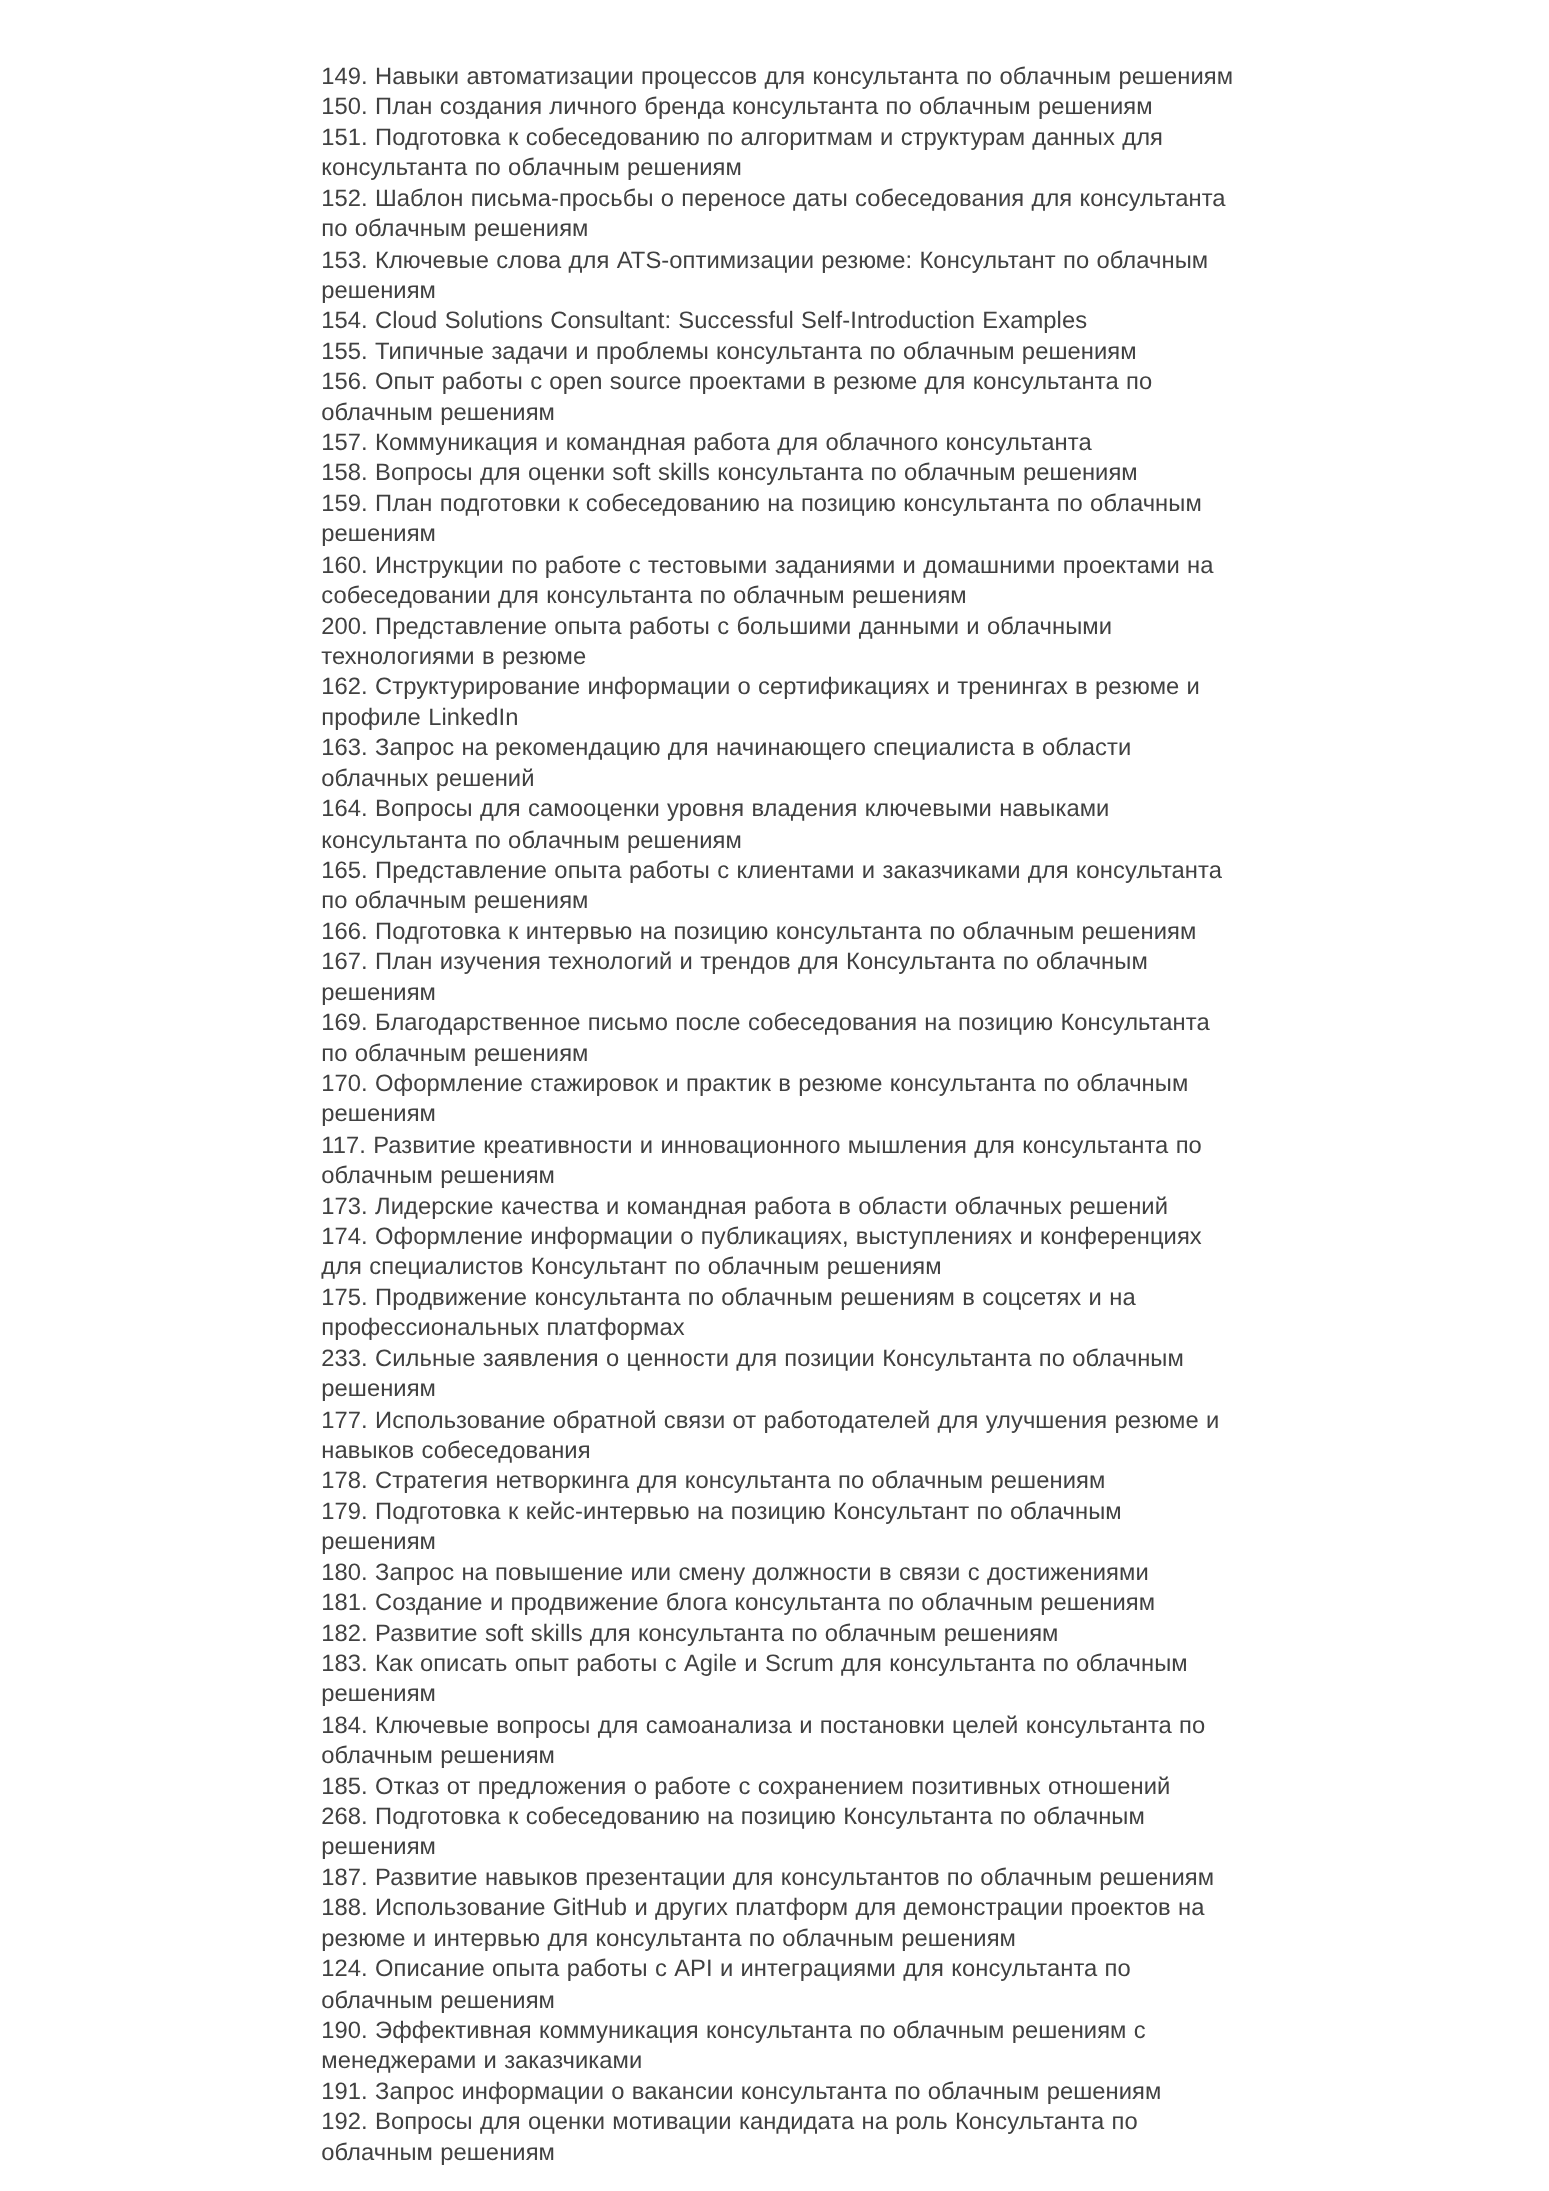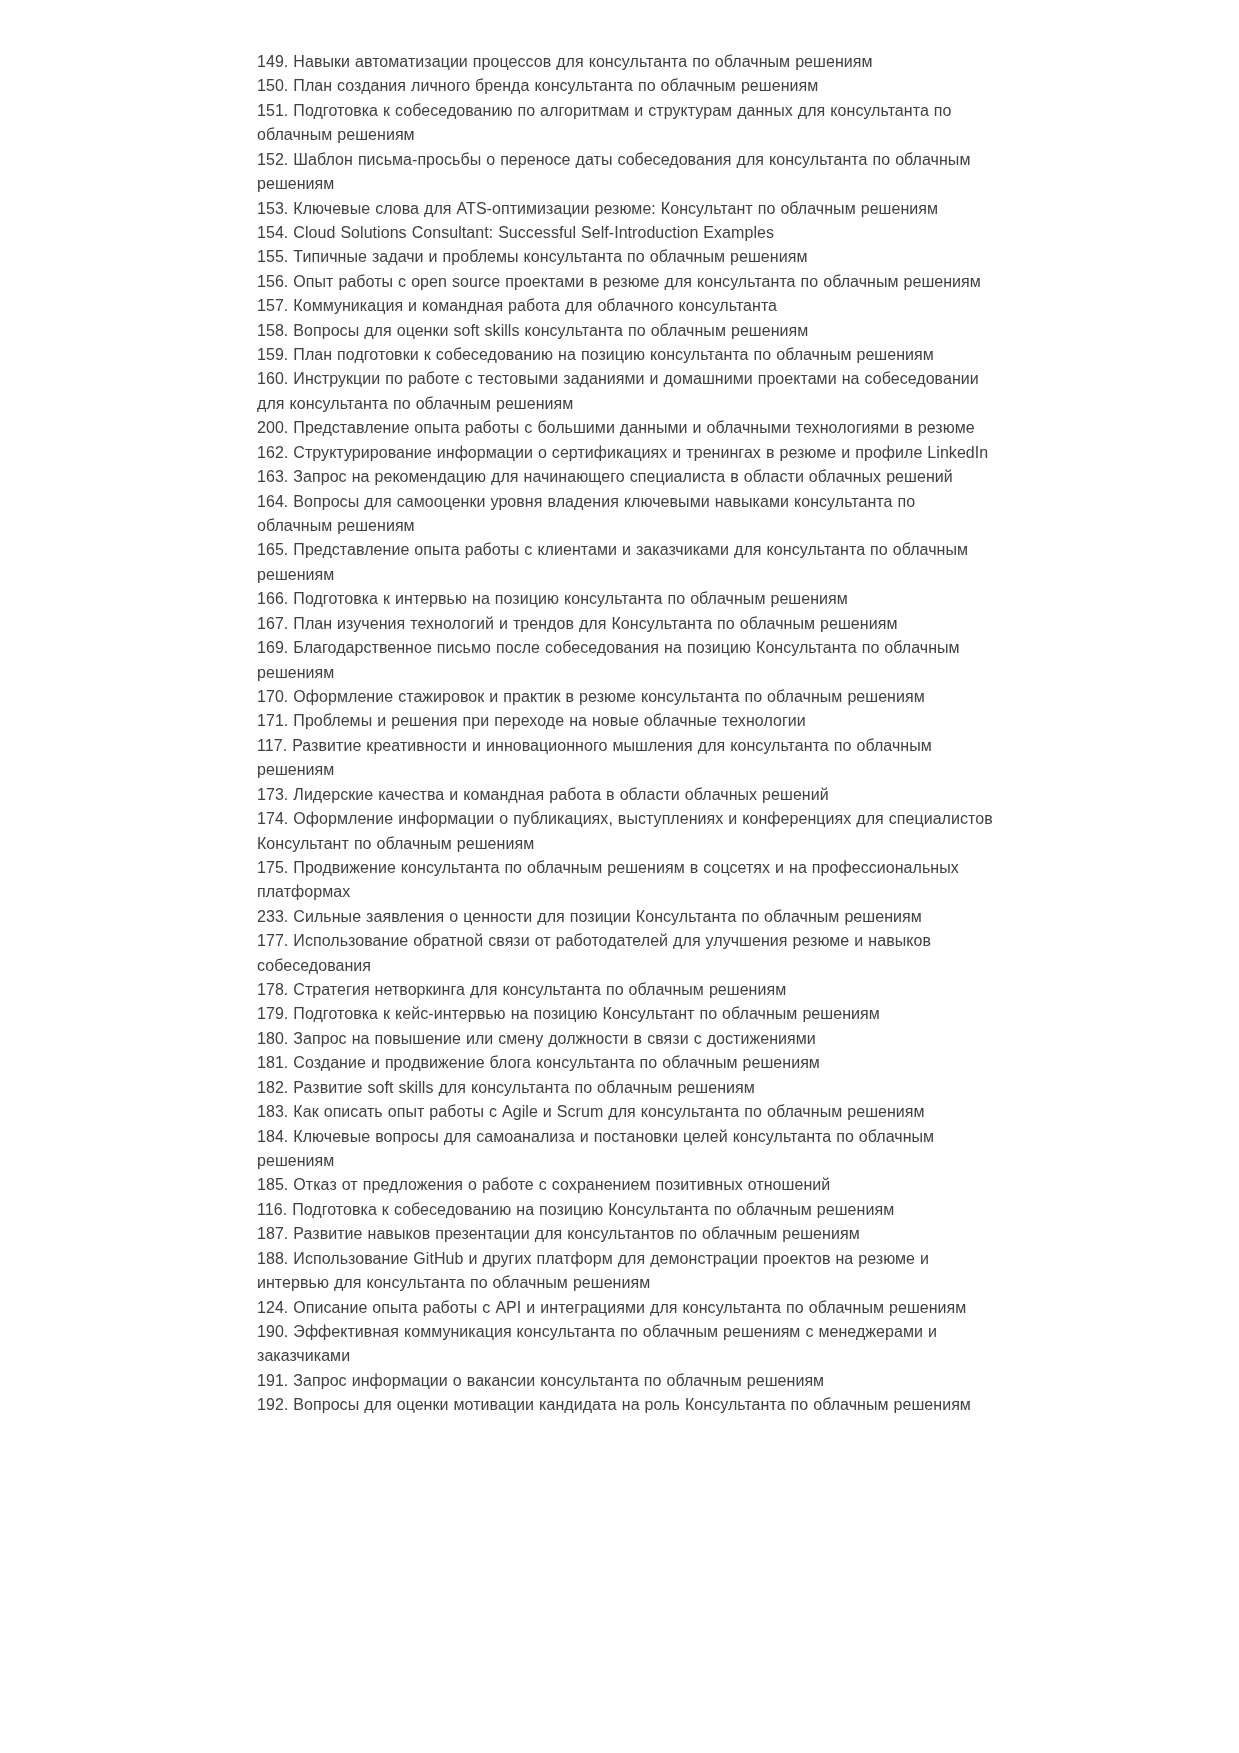--- a/index.html
+++ b/index.html
@@ -12,21 +12,21 @@
     height: 1753px;
     position: relative;
     font-family: "Liberation Sans", sans-serif;
     overflow: hidden;
   }
   .doc-list {
     position: absolute;
     left: 257px;
     top: 50px;
     width: 737px;
-    font-size: 16px;
+    font-size: 19px;
     line-height: 24.42px;
     color: #414141;
     letter-spacing: 0.05px;
   }
   .doc-item {
     margin: 0;
     padding: 0;
     word-spacing: 0.5px;
   }
 </style>
@@ -48,35 +48,34 @@
     <p class="doc-item">160. Инструкции по работе с тестовыми заданиями и домашними проектами на собеседовании для консультанта по облачным решениям</p>
     <p class="doc-item">200. Представление опыта работы с большими данными и облачными технологиями в резюме</p>
     <p class="doc-item">162. Структурирование информации о сертификациях и тренингах в резюме и профиле LinkedIn</p>
     <p class="doc-item">163. Запрос на рекомендацию для начинающего специалиста в области облачных решений</p>
     <p class="doc-item">164. Вопросы для самооценки уровня владения ключевыми навыками консультанта по облачным решениям</p>
     <p class="doc-item">165. Представление опыта работы с клиентами и заказчиками для консультанта по облачным решениям</p>
     <p class="doc-item">166. Подготовка к интервью на позицию консультанта по облачным решениям</p>
     <p class="doc-item">167. План изучения технологий и трендов для Консультанта по облачным решениям</p>
     <p class="doc-item">169. Благодарственное письмо после собеседования на позицию Консультанта по облачным решениям</p>
     <p class="doc-item">170. Оформление стажировок и практик в резюме консультанта по облачным решениям</p>
-    <p class="doc-item">171. Проблемы и решения при переходе на новые облачные технологии</p>
     <p class="doc-item">117. Развитие креативности и инновационного мышления для консультанта по облачным решениям</p>
     <p class="doc-item">173. Лидерские качества и командная работа в области облачных решений</p>
     <p class="doc-item">174. Оформление информации о публикациях, выступлениях и конференциях для специалистов Консультант по облачным решениям</p>
     <p class="doc-item">175. Продвижение консультанта по облачным решениям в соцсетях и на профессиональных платформах</p>
     <p class="doc-item">233. Сильные заявления о ценности для позиции Консультанта по облачным решениям</p>
     <p class="doc-item">177. Использование обратной связи от работодателей для улучшения резюме и навыков собеседования</p>
     <p class="doc-item">178. Стратегия нетворкинга для консультанта по облачным решениям</p>
     <p class="doc-item">179. Подготовка к кейс-интервью на позицию Консультант по облачным решениям</p>
     <p class="doc-item">180. Запрос на повышение или смену должности в связи с достижениями</p>
     <p class="doc-item">181. Создание и продвижение блога консультанта по облачным решениям</p>
     <p class="doc-item">182. Развитие soft skills для консультанта по облачным решениям</p>
     <p class="doc-item">183. Как описать опыт работы с Agile и Scrum для консультанта по облачным решениям</p>
     <p class="doc-item">184. Ключевые вопросы для самоанализа и постановки целей консультанта по облачным решениям</p>
     <p class="doc-item">185. Отказ от предложения о работе с сохранением позитивных отношений</p>
-    <p class="doc-item">116. Подготовка к собеседованию на позицию Консультанта по облачным решениям</p>
+    <p class="doc-item">268. Подготовка к собеседованию на позицию Консультанта по облачным решениям</p>
     <p class="doc-item">187. Развитие навыков презентации для консультантов по облачным решениям</p>
     <p class="doc-item">188. Использование GitHub и других платформ для демонстрации проектов на резюме и интервью для консультанта по облачным решениям</p>
     <p class="doc-item">124. Описание опыта работы с API и интеграциями для консультанта по облачным решениям</p>
     <p class="doc-item">190. Эффективная коммуникация консультанта по облачным решениям с менеджерами и заказчиками</p>
     <p class="doc-item">191. Запрос информации о вакансии консультанта по облачным решениям</p>
     <p class="doc-item">192. Вопросы для оценки мотивации кандидата на роль Консультанта по облачным решениям</p>
   </div>
 
 </body></html>

